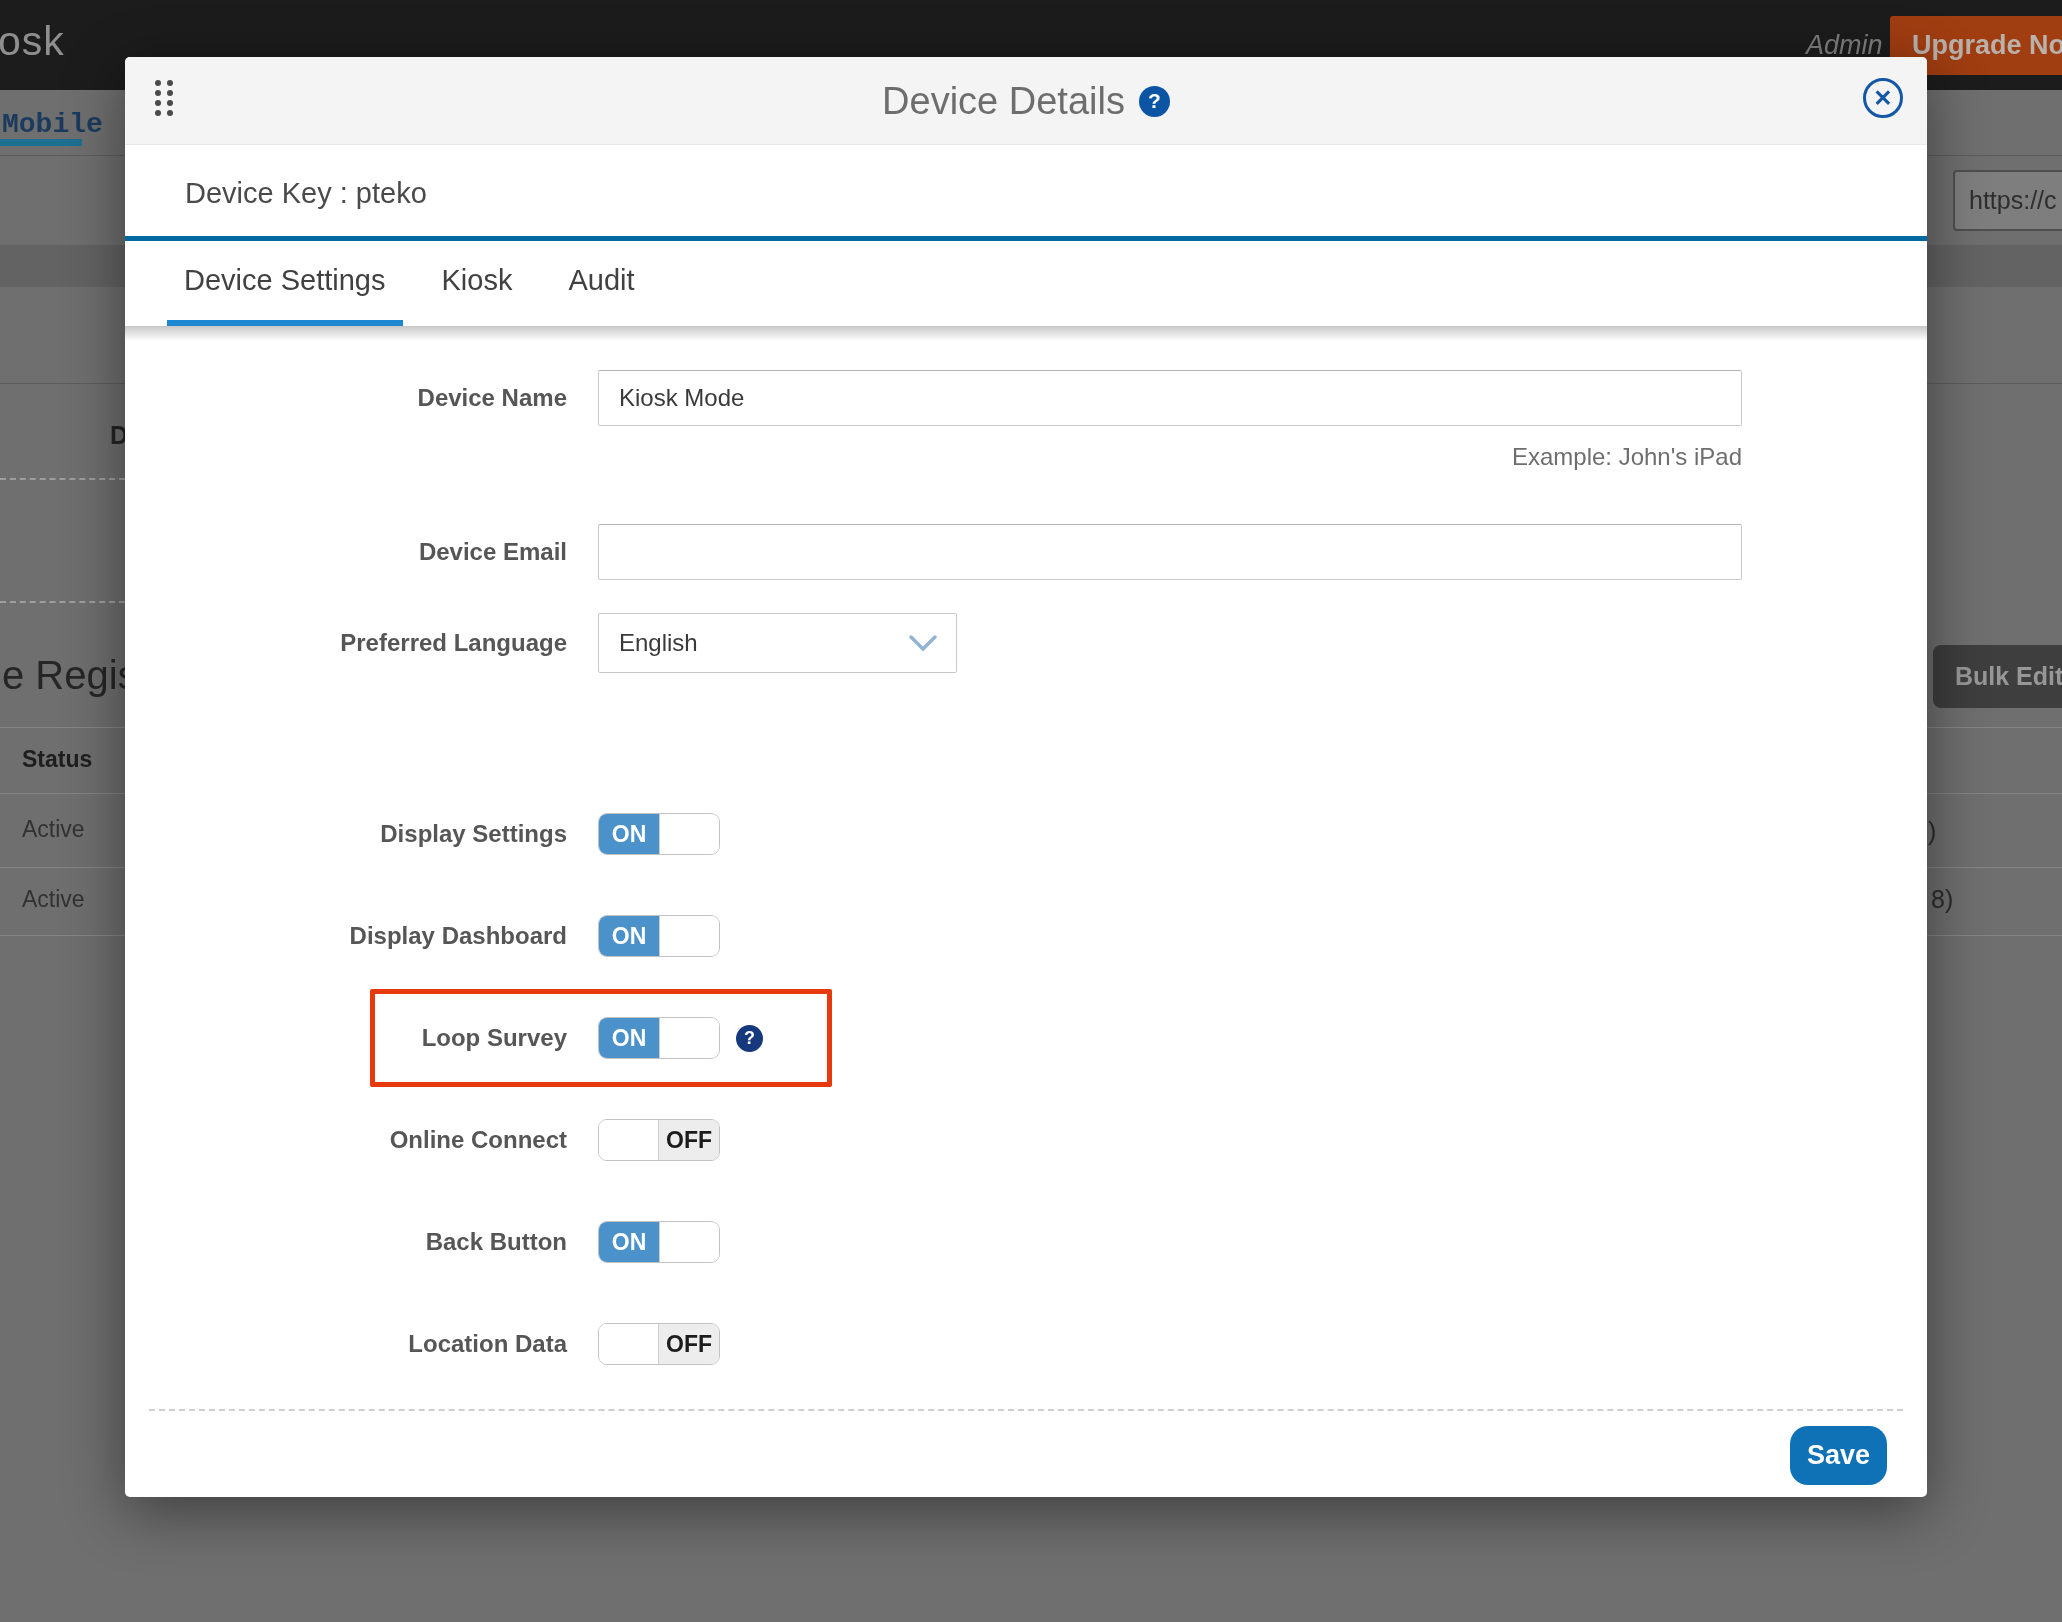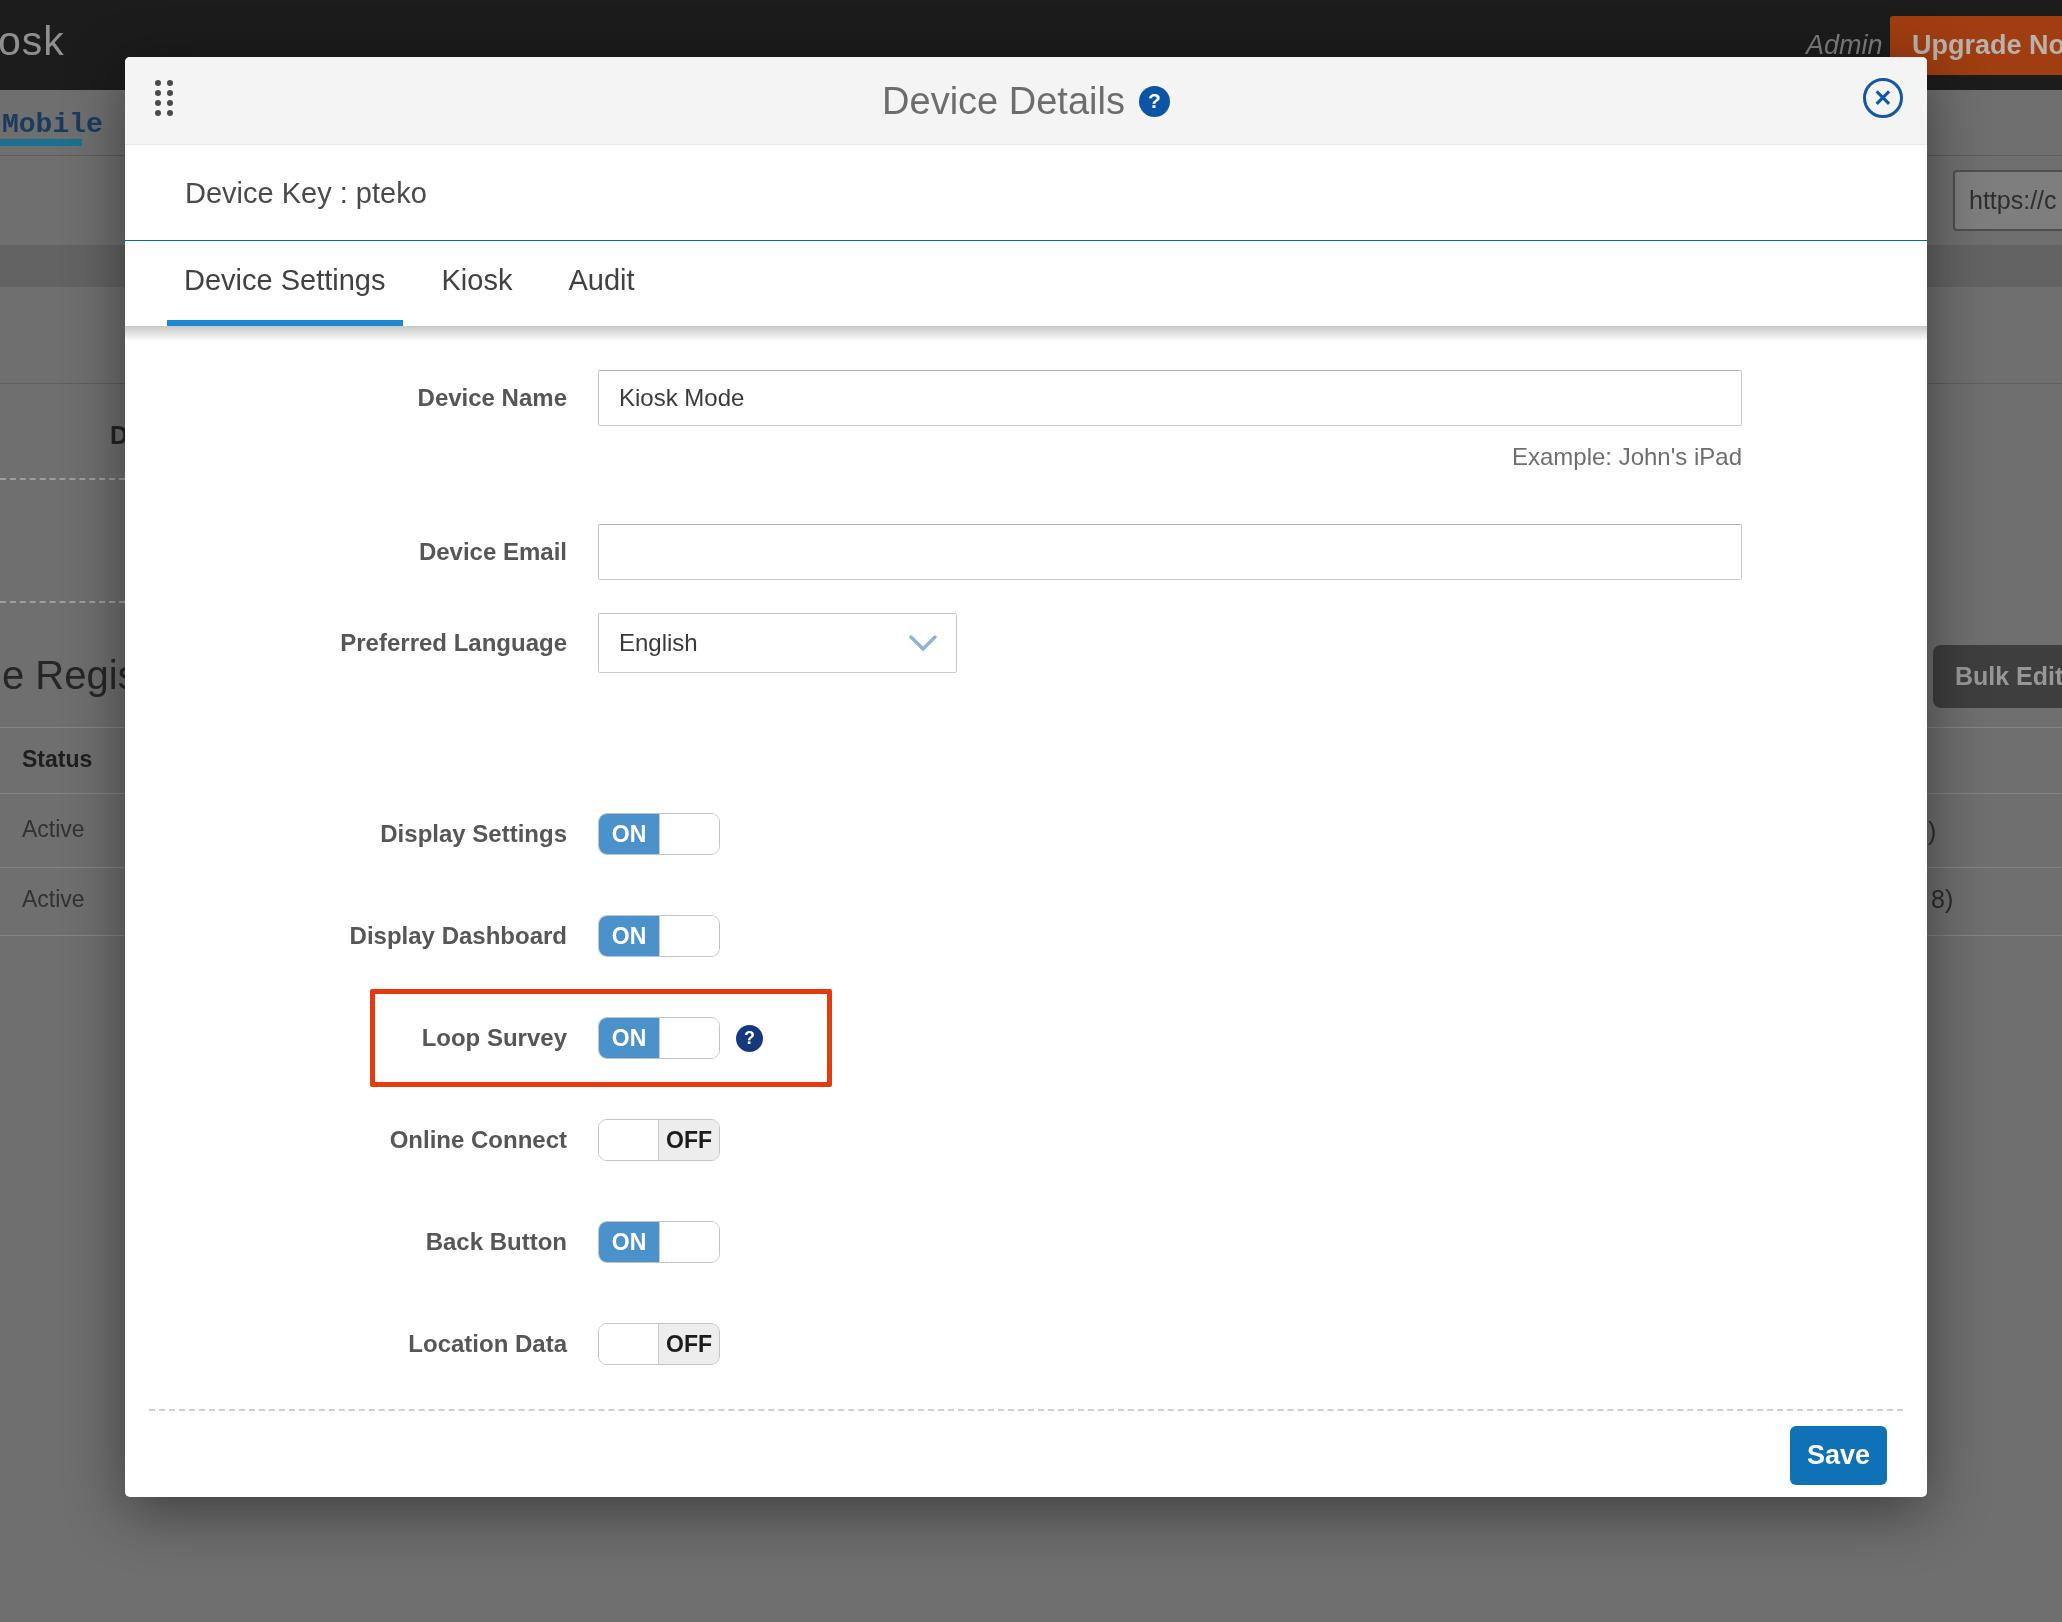--- a/index.html
+++ b/index.html
@@ -36,21 +36,21 @@
   .modal-header { position:absolute; left:0; top:0; width:100%; height:88px; background:#f4f4f4; border-radius:5px 5px 0 0; border-bottom:1px solid #e9e9e9; }
 
   .drag-handle { position:absolute; left:30px; top:23px; display:grid; grid-template-columns:6px 6px; grid-template-rows:repeat(4,6px); gap:4px 6px; cursor:move; }
   .drag-handle i { width:6px; height:6px; border-radius:50%; background:#4a4a4a; }
 
   .modal-title-wrap { position:absolute; left:0; top:0; width:100%; height:88px; display:flex; align-items:center; justify-content:center; gap:14px; }
   .modal-title { font-size:38px; color:#6d6d6d; }
   .help-badge { width:31px; height:31px; border-radius:50%; background:#0c55a4; color:#ffffff; font-size:21px; font-weight:bold; display:flex; align-items:center; justify-content:center; }
   .close-btn { position:absolute; right:24px; top:21px; width:40px; height:40px; border-radius:50%; border:3px solid #1458a5; color:#1458a5; font-size:23px; font-weight:900; display:flex; align-items:center; justify-content:center; background:transparent; cursor:pointer; }
 
-  .keyrow { position:absolute; left:0; top:88px; width:100%; height:96px; background:#ffffff; border-bottom:1px solid #0369a1; }
+  .keyrow { position:absolute; left:0; top:88px; width:100%; height:96px; background:#ffffff; border-bottom:5px solid #0369a1; }
   .device-key { position:absolute; left:60px; top:0; height:96px; line-height:96px; font-size:29px; color:#4a4a4a; }
   .device-name-ro { position:absolute; right:61px; top:0; height:96px; line-height:96px; font-size:29px; color:#4a4a4a; }
 
   .tabsrow { position:absolute; left:42px; top:184px; height:85px; display:flex; align-items:stretch; }
   .tab { display:flex; align-items:center; padding:0 17px; font-size:29px; color:#414141; cursor:pointer; border-bottom:6px solid transparent; margin-right:22px;text-align:right; }
   .tab.active { border-bottom-color:#1d87d2; }
   .tabs-shadow { position:absolute; left:0; top:269px; width:100%; height:15px; background:linear-gradient(to bottom, rgba(0,0,0,0.22), rgba(0,0,0,0)); }
 
   .frow { position:absolute; left:0; width:100%; height:60px; display:flex; align-items:center; }
   .flabel { width:442px; text-align:right; font-size:24px; font-weight:bold; color:#565656; flex:none; }
@@ -66,21 +66,21 @@
   .toggle { width:122px; height:42px; border:1px solid #c3c3c3; border-radius:9px; overflow:hidden; display:flex; cursor:pointer; background:#ffffff; }
   .toggle .seg-on { width:50%; height:100%; background:#4b91ca; color:#ffffff; font-size:23px; font-weight:bold; display:flex; align-items:center; justify-content:center; }
   .toggle .knob-r { width:50%; height:100%; background:#ffffff; border-left:1px solid #cccccc; }
   .toggle .knob-l { width:50%; height:100%; background:#ffffff; border-right:1px solid #cccccc; }
   .toggle .seg-off { width:50%; height:100%; background:#ededed; color:#1c1c1c; font-size:23px; font-weight:bold; display:flex; align-items:center; justify-content:center; }
 
   .loop-highlight { position:absolute; left:245px; top:932px; width:462px; height:98px; border:5px solid #e63a0e; border-radius:2px; pointer-events:none; }
   .loop-help { width:27px; height:27px; border-radius:50%; background:#16397e; color:#ffffff; font-size:18px; font-weight:bold; display:flex; align-items:center; justify-content:center; margin-left:16px; cursor:pointer; }
 
   .bottom-dash { position:absolute; left:24px; right:24px; top:1352px; border-top:2px dashed #cfcfcf; }
-  .save-btn { position:absolute; right:40px; top:1369px; width:97px; height:59px; background:#0f72b7; border:none; border-radius:6px; color:#ffffff; font-size:27px; font-weight:bold; cursor:pointer; font-family:"Liberation Sans",sans-serif; }
+  .save-btn { position:absolute; right:40px; top:1369px; width:97px; height:59px; background:#0f72b7; border:none; border-radius:18px; color:#ffffff; font-size:27px; font-weight:bold; cursor:pointer; font-family:"Liberation Sans",sans-serif; }
 </style>
 </head>
 <body>
 
 <div class="screen">
 
   <div class="topbar">
     <div class="logo-fragment">osk</div>
     <div class="admin-link">Admin</div>
     <div class="upgrade-btn">Upgrade Now</div>

